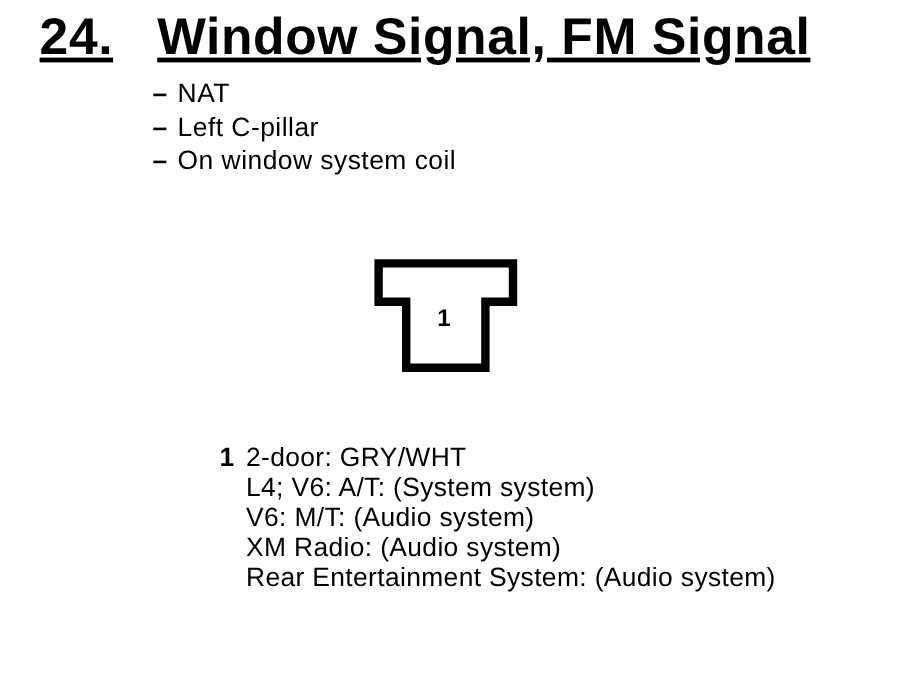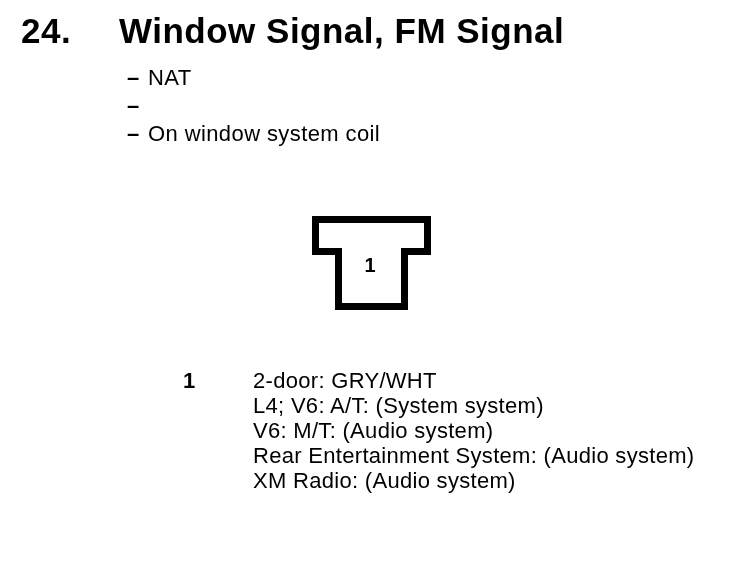--- a/index.html
+++ b/index.html
@@ -12,28 +12,29 @@
     position: relative;
     background: #ffffff;
     color: #000000;
     font-family: "Liberation Sans", sans-serif;
     overflow: hidden;
   }
 
   
   .title-row {
     position: absolute;
-    left: 21px;
+    left: 33px;
     top: 13px;
     display: flex;
     font-weight: bold;
-    font-size: 35px;
+    font-size: 43px;
     line-height: 36px;
     letter-spacing: 0.5px;
     white-space: nowrap;
+    text-decoration: underline;
   }
   .section-number {
     width: 98px;
     flex: 0 0 auto;
   }
 
   
   .bullet-list {
     position: absolute;
     left: 127px;
@@ -82,53 +83,53 @@
   .legend-lines {
     position: absolute;
     left: 205px;
     top: 368px;
     font-size: 22px;
     line-height: 25px;
     letter-spacing: 0.3px;
   }
   .legend-line {
     white-space: nowrap;
-    margin-left: 48px;
   }
 </style>
 </head>
 <body>
 
 <div class="title-row">
   <span class="section-number">24.</span>
   <span class="page-title">Window Signal, FM Signal</span>
 </div>
 
 <div class="bullet-list">
   <div class="bullet-item">
     <span class="bullet-dash">–</span>
     <span class="bullet-text">NAT</span>
   </div>
   <div class="bullet-item">
     <span class="bullet-dash">–</span>
+    <span class="bullet-text">Left C-pillar</span>
   </div>
   <div class="bullet-item">
     <span class="bullet-dash">–</span>
     <span class="bullet-text">On window system coil</span>
   </div>
 </div>
 
 <div class="connector-figure">
   <svg width="132" height="106" viewBox="0 0 132 106" xmlns="http://www.w3.org/2000/svg">
     <polygon points="9.5,9.5 121.5,9.5 121.5,41.5 98.5,41.5 98.5,96.5 32.5,96.5 32.5,41.5 9.5,41.5" fill="#ffffff" stroke="#000000" stroke-width="7" stroke-linejoin="miter"></polygon>
     <text class="connector-pin-text" x="64" y="62" text-anchor="middle">1</text>
   </svg>
 </div>
 
 <div class="legend-pin-number">1</div>
 
 <div class="legend-lines">
   <div class="legend-line">2-door: GRY/WHT</div>
   <div class="legend-line">L4; V6: A/T: (System system)</div>
   <div class="legend-line">V6: M/T: (Audio system)</div>
+  <div class="legend-line">XM Radio: (Audio system)</div>
   <div class="legend-line">Rear Entertainment System: (Audio system)</div>
-  <div class="legend-line">XM Radio: (Audio system)</div>
 </div>
 
 </body></html>

